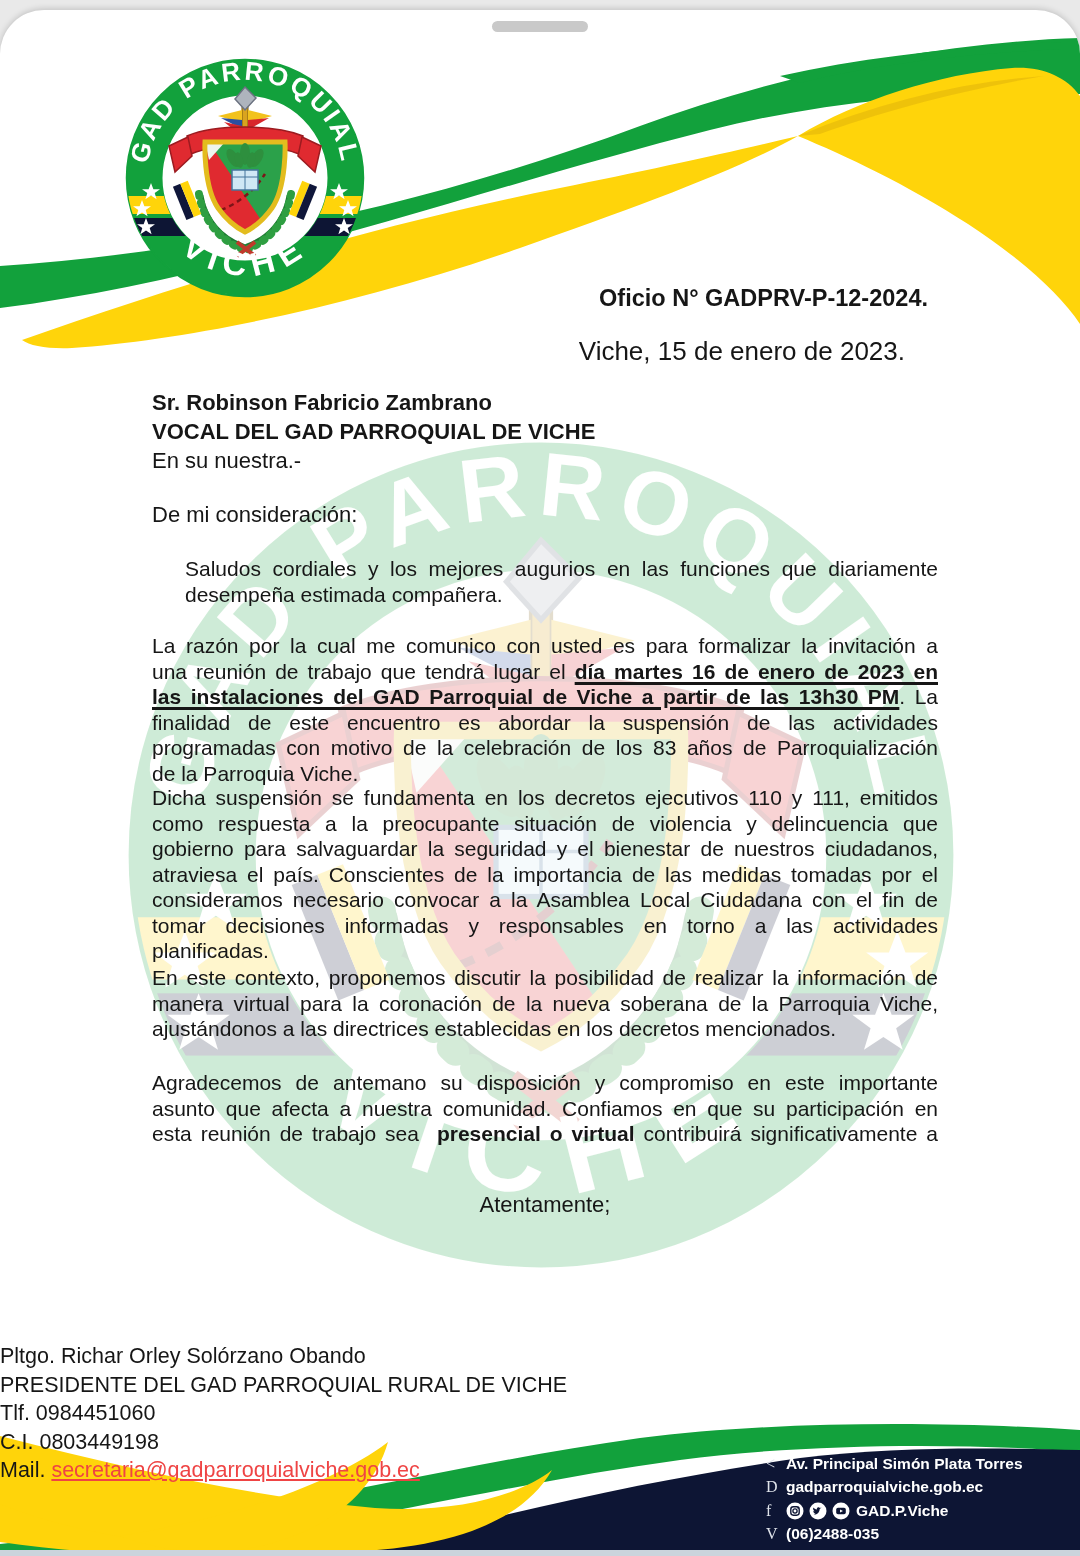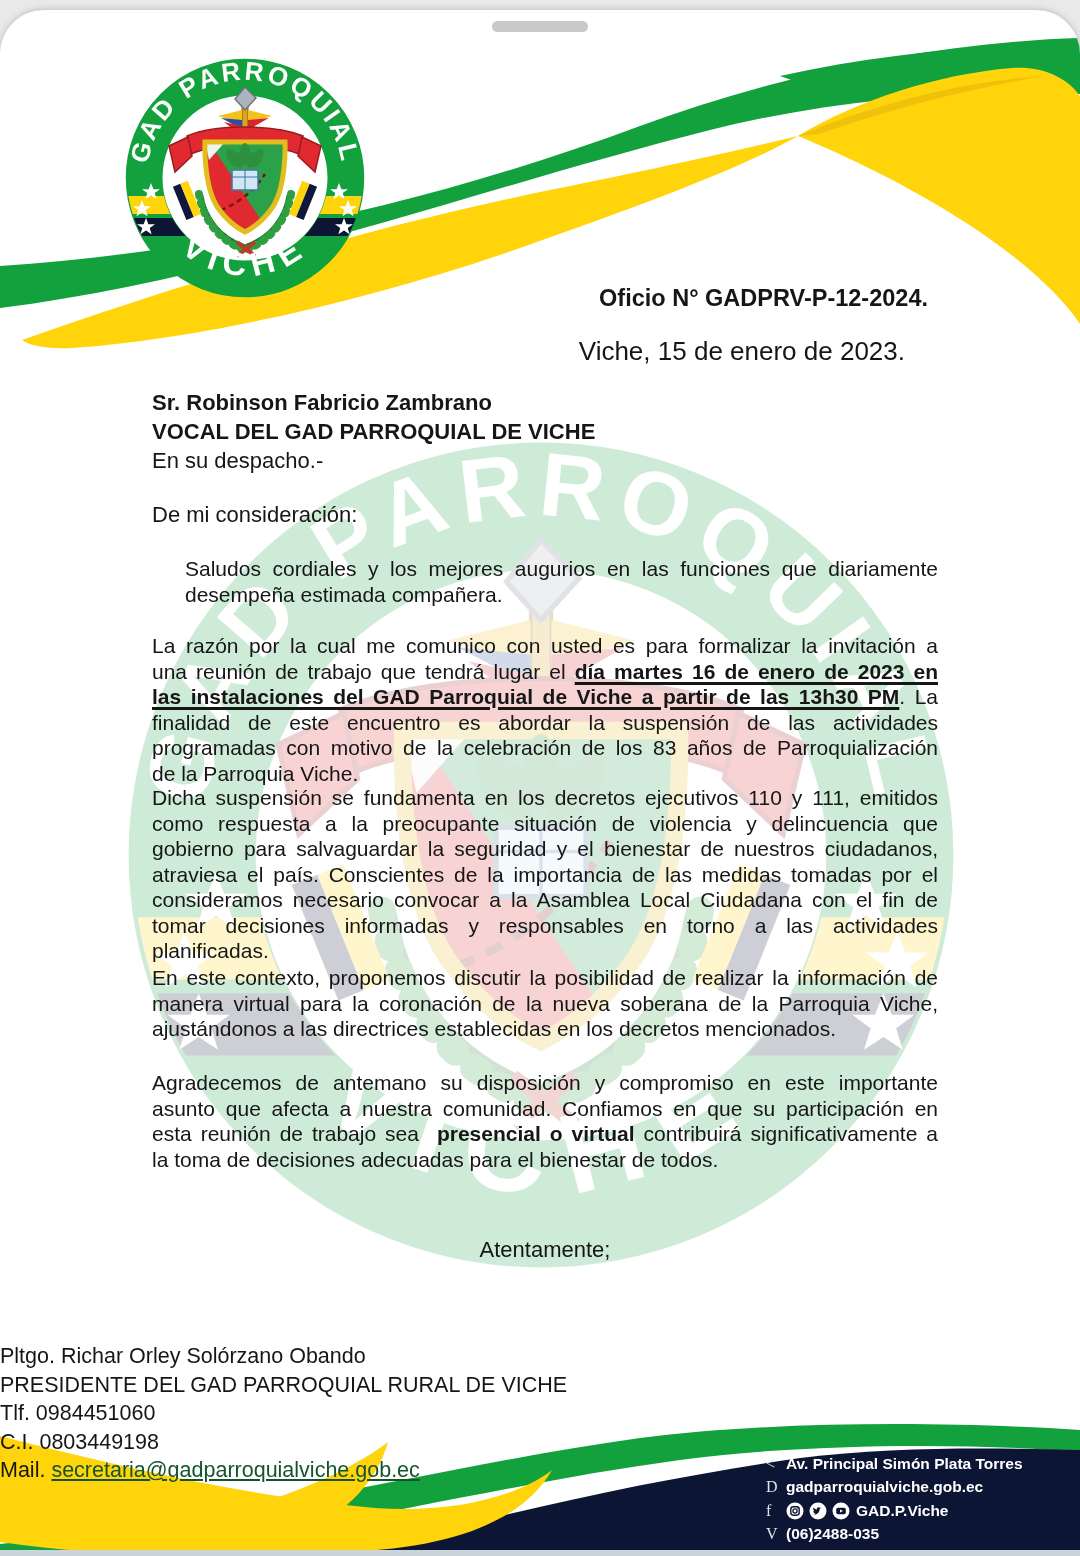--- a/index.html
+++ b/index.html
@@ -26,24 +26,24 @@
   .dateline{top:326px;right:175px;font-size:26px;}
   .recipient{top:378px;left:152px;font-size:22px;line-height:29px;}
   .recipient .b{font-weight:700;}
   .salutation{top:492px;left:152px;font-size:22px;}
   .para{left:152px;right:142px;font-size:21px;line-height:25.5px;}
   .p1{top:546px;margin-left:33px;} .p2{top:623px;} .p3{top:775px;} .p4{top:955px;} .p5{top:1060px;}
   .jline{text-align:justify;text-align-last:justify;}
   .jlast{text-align:left;}
   .hl{font-weight:700;text-decoration:underline;text-decoration-thickness:2.5px;text-underline-offset:3px;}
   .bold{font-weight:700;margin-left:9px;}
-  .closing{top:1182px;left:152px;right:142px;text-align:center;font-size:22px;margin-top:45px;}
+  .closing{top:1182px;left:152px;right:142px;text-align:center;font-size:22px;}
   .signature{top:1332px;left:0;right:0;text-align:left;font-size:21.5px;line-height:28.5px;}
   .signature .title{font-weight:400;}
-  .signature a{color:#14532d;text-decoration:underline;}
+  .signature a{color:#ef4444;text-decoration:underline;}
   .footer-info{position:absolute;left:766px;top:1442px;z-index:3;color:#ffffff;font-size:15.5px;font-weight:700;}
   .frow{display:flex;align-items:center;height:23.5px;}
   .fico{width:20px;flex:0 0 20px;font-family:"Liberation Serif","DejaVu Serif",serif;font-weight:400;color:#dfe3ea;font-size:16px;}
   .socials{display:flex;align-items:center;gap:5px;margin-right:6px;}
   .socials svg{display:block;}
 </style>
 </head>
 <body>
 
 <svg width="0" height="0" style="position:absolute" aria-hidden="true">
@@ -139,21 +139,21 @@
       <use href="#gadlogo" width="240" height="240"></use>
     </g>
   </svg>
 
   <div class="tx oficio">Oficio N° GADPRV-P-12-2024.</div>
   <div class="tx dateline">Viche, 15 de enero de 2023.</div>
 
   <div class="tx recipient">
     <div class="b">Sr. Robinson Fabricio Zambrano</div>
     <div class="b">VOCAL DEL GAD PARROQUIAL DE VICHE</div>
-    <div>En su despacho.-</div>
+    <div>En su nuestra.-</div>
   </div>
 
   <div class="tx salutation">De mi consideración:</div>
 
   <div class="tx para p1">
     <div class="jline">Saludos cordiales y los mejores augurios en las funciones que diariamente</div>
     <div class="jlast">desempeña estimada compañera.</div>
   </div>
 
   <div class="tx para p2">
@@ -178,21 +178,20 @@
   <div class="tx para p4">
     <div class="jline">En este contexto, proponemos discutir la posibilidad de realizar la información de</div>
     <div class="jline">manera virtual para la coronación de la nueva soberana de la Parroquia Viche,</div>
     <div class="jlast">ajustándonos a las directrices establecidas en los decretos mencionados.</div>
   </div>
 
   <div class="tx para p5">
     <div class="jline">Agradecemos de antemano su disposición y compromiso en este importante</div>
     <div class="jline">asunto que afecta a nuestra comunidad. Confiamos en que su participación en</div>
     <div class="jline"><span>esta reunión de trabajo sea </span><span class="bold">presencial o virtual</span><span> contribuirá significativamente a</span></div>
-    <div class="jlast">la toma de decisiones adecuadas para el bienestar de todos.</div>
   </div>
 
   <div class="tx closing">Atentamente;</div>
 
   <div class="tx signature">
     <div>Pltgo. Richar Orley Solórzano Obando</div>
     <div class="title">PRESIDENTE DEL GAD PARROQUIAL RURAL DE VICHE</div>
     <div>Tlf. 0984451060</div>
     <div>C.I. 0803449198</div>
     <div>

